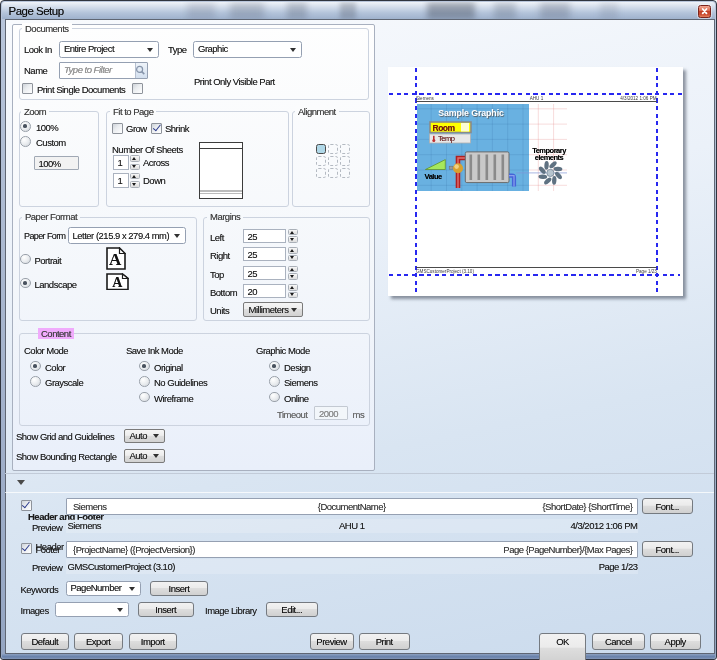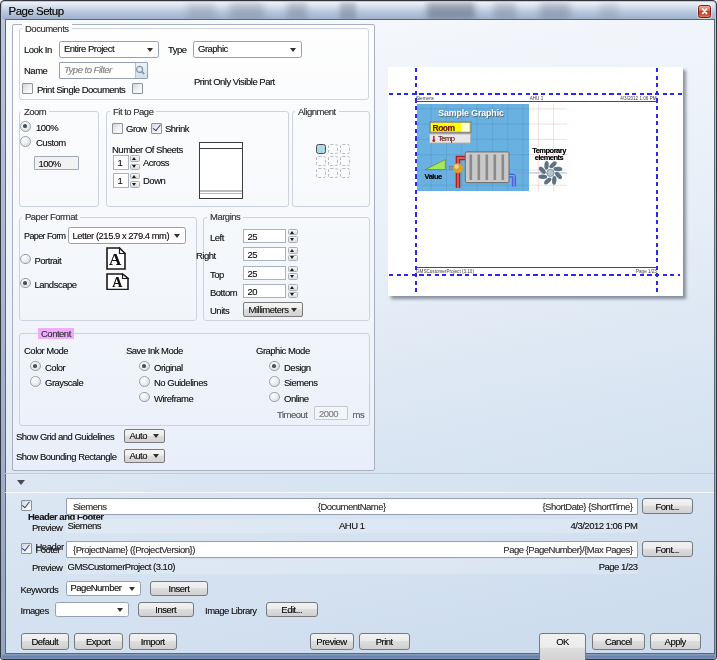--- a/index.html
+++ b/index.html
@@ -212,21 +212,21 @@
   <div class="lbl" style="left:210px;top:231.5px;">Left</div>
   <div class="spin" style="left:242.5px;top:228.5px;width:54px;height:14px;">
     <div class="box" style="width:43px;height:14px;">
         <span class="t">25</span>
       </div>
     <div class="ud" style="left:45px;">
         <div class="up"></div>
         <div class="dn"></div>
       </div>
   </div>
-  <div class="lbl" style="left:196px;top:250px;">Right</div>
+  <div class="lbl" style="left:210px;top:250px;">Right</div>
   <div class="spin" style="left:242.5px;top:247px;width:54px;height:14px;">
     <div class="box" style="width:43px;height:14px;">
         <span class="t">25</span>
       </div>
     <div class="ud" style="left:45px;">
         <div class="up"></div>
         <div class="dn"></div>
       </div>
   </div>
   <div class="lbl" style="left:210px;top:268.5px;">Top</div>

